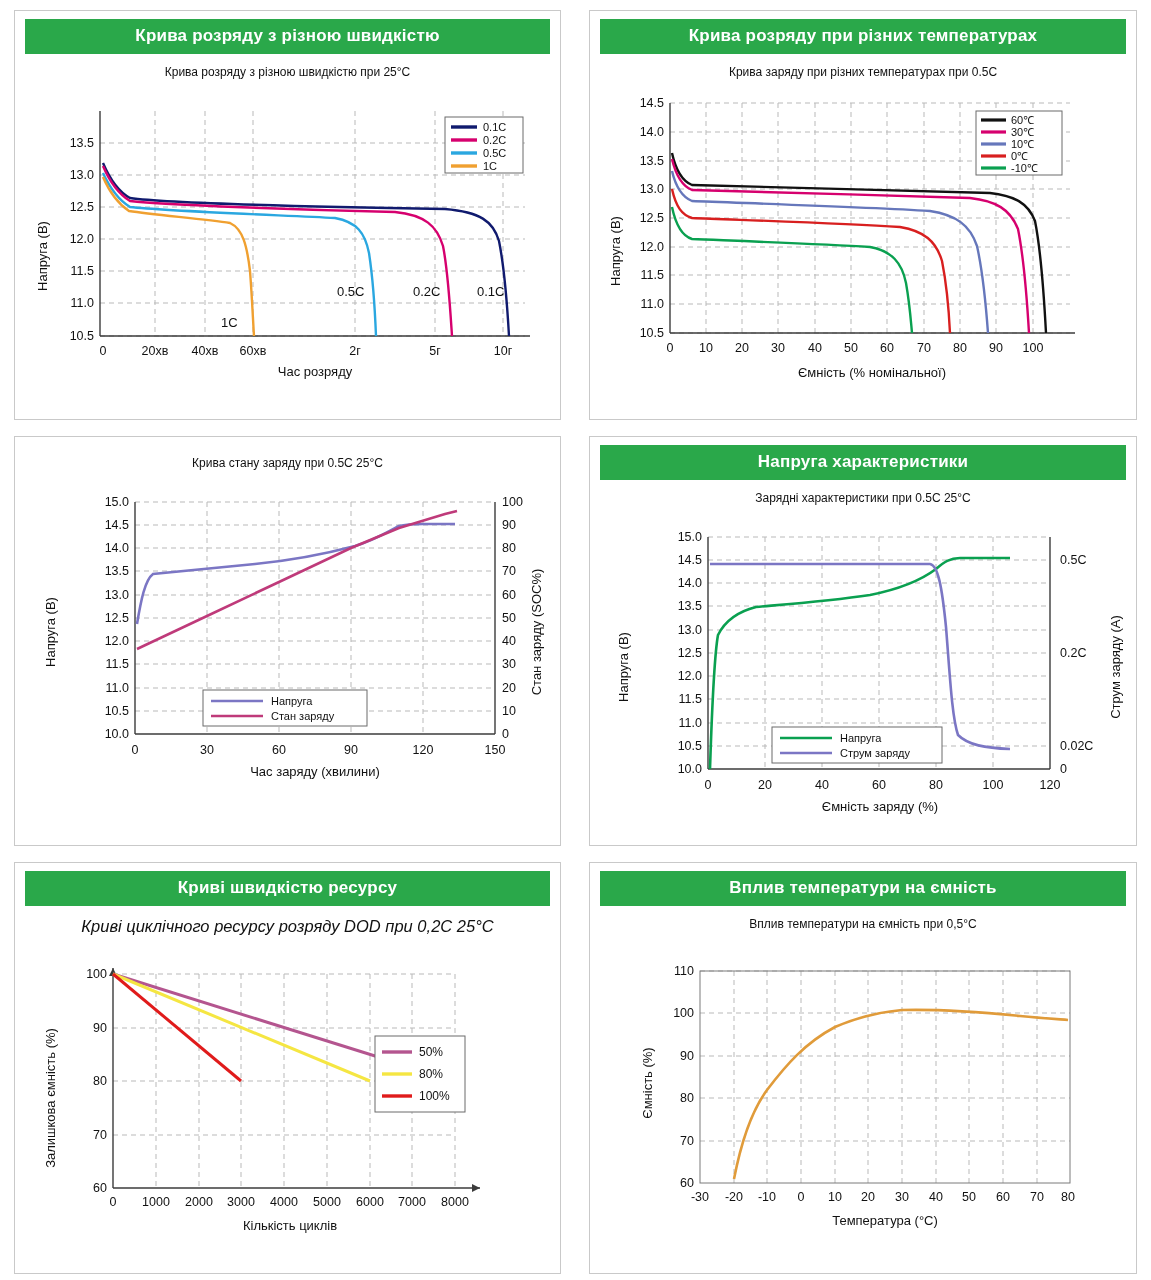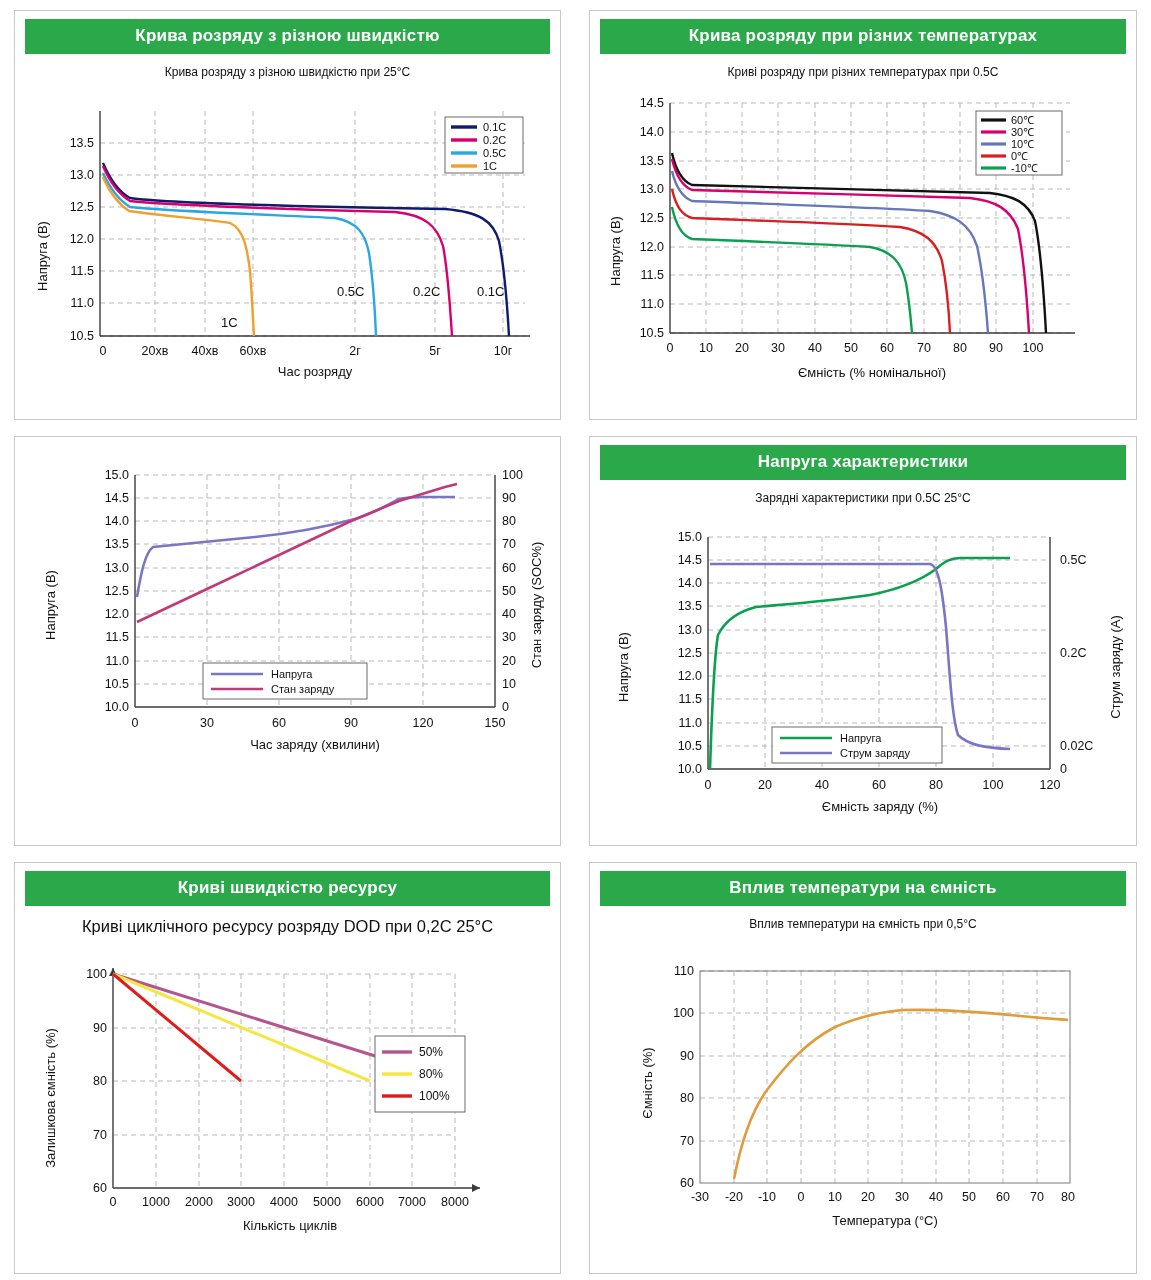--- a/index.html
+++ b/index.html
@@ -96,21 +96,21 @@
           </g>
           <text class="axlabel" x="290" y="295" text-anchor="middle">Час розряду</text>
         </svg>
       </div>
     </div>
   </div>
 
   <div class="panel">
     <div class="card">
       <div class="banner">Крива розряду при різних температурах</div>
-      <div class="subtitle">Криві розряду при різних температурах при 0.5C</div>
+      <div class="subtitle">Крива заряду при різних температурах при 0.5C</div>
       <div class="plotwrap">
         <svg width="546" height="300" viewBox="0 0 546 300">
           <text class="axlabel" transform="translate(20,170) rotate(-90)" text-anchor="middle">Напруга (В)</text>
 
           <g>
             <line class="gridline" x1="70" y1="252" x2="470" y2="252"></line>
             <line class="gridline" x1="70" y1="223" x2="470" y2="223"></line>
             <line class="gridline" x1="70" y1="194" x2="470" y2="194"></line>
             <line class="gridline" x1="70" y1="166" x2="470" y2="166"></line>
             <line class="gridline" x1="70" y1="137" x2="470" y2="137"></line>
@@ -178,20 +178,21 @@
               <text class="legtext" x="411" y="91">-10℃</text>
           </g>
           <text class="axlabel" x="272" y="296" text-anchor="middle">Ємність (% номінальної)</text>
         </svg>
       </div>
     </div>
   </div>
 
   <div class="panel">
     <div class="card">
+      <div class="subtitle">Крива стану заряду при 0.5C 25°C</div>
       <div class="plotwrap">
         <svg width="545" height="310" viewBox="0 0 545 310">
           <text class="axlabel" transform="translate(30,160) rotate(-90)" text-anchor="middle">Напруга (В)</text>
           <text class="axlabel" transform="translate(516,160) rotate(-90)" text-anchor="middle">Стан заряду (SOC%)</text>
 
           <g>
             <line class="gridline" x1="110" y1="30" x2="470" y2="30"></line>
             <line class="gridline" x1="110" y1="53" x2="470" y2="53"></line>
             <line class="gridline" x1="110" y1="76" x2="470" y2="76"></line>
             <line class="gridline" x1="110" y1="99" x2="470" y2="99"></line>
@@ -334,21 +335,21 @@
           </g>
           <text class="axlabel" x="280" y="304" text-anchor="middle">Ємність заряду (%)</text>
         </svg>
       </div>
     </div>
   </div>
 
   <div class="panel">
     <div class="card">
       <div class="banner">Криві швидкістю ресурсу</div>
-      <div class="subtitle" style="font-size:16.5px;">Криві циклічного ресурсу розряду DOD при 0,2C 25°C</div>
+      <div class="subtitle" style="font-size:16.5px;font-style:italic;">Криві циклічного ресурсу розряду DOD при 0,2C 25°C</div>
       <div class="plotwrap" style="height:305px;">
         <svg width="545" height="305" viewBox="0 0 545 305">
           <text class="axlabel" transform="translate(30,160) rotate(-90)" text-anchor="middle">Залишкова ємність (%)</text>
 
           <g>
             <line class="gridline" x1="88" y1="36" x2="430" y2="36"></line>
             <line class="gridline" x1="88" y1="90" x2="430" y2="90"></line>
             <line class="gridline" x1="88" y1="143" x2="430" y2="143"></line>
             <line class="gridline" x1="88" y1="197" x2="430" y2="197"></line>
             <line class="gridline" x1="131" y1="36" x2="131" y2="250"></line>

